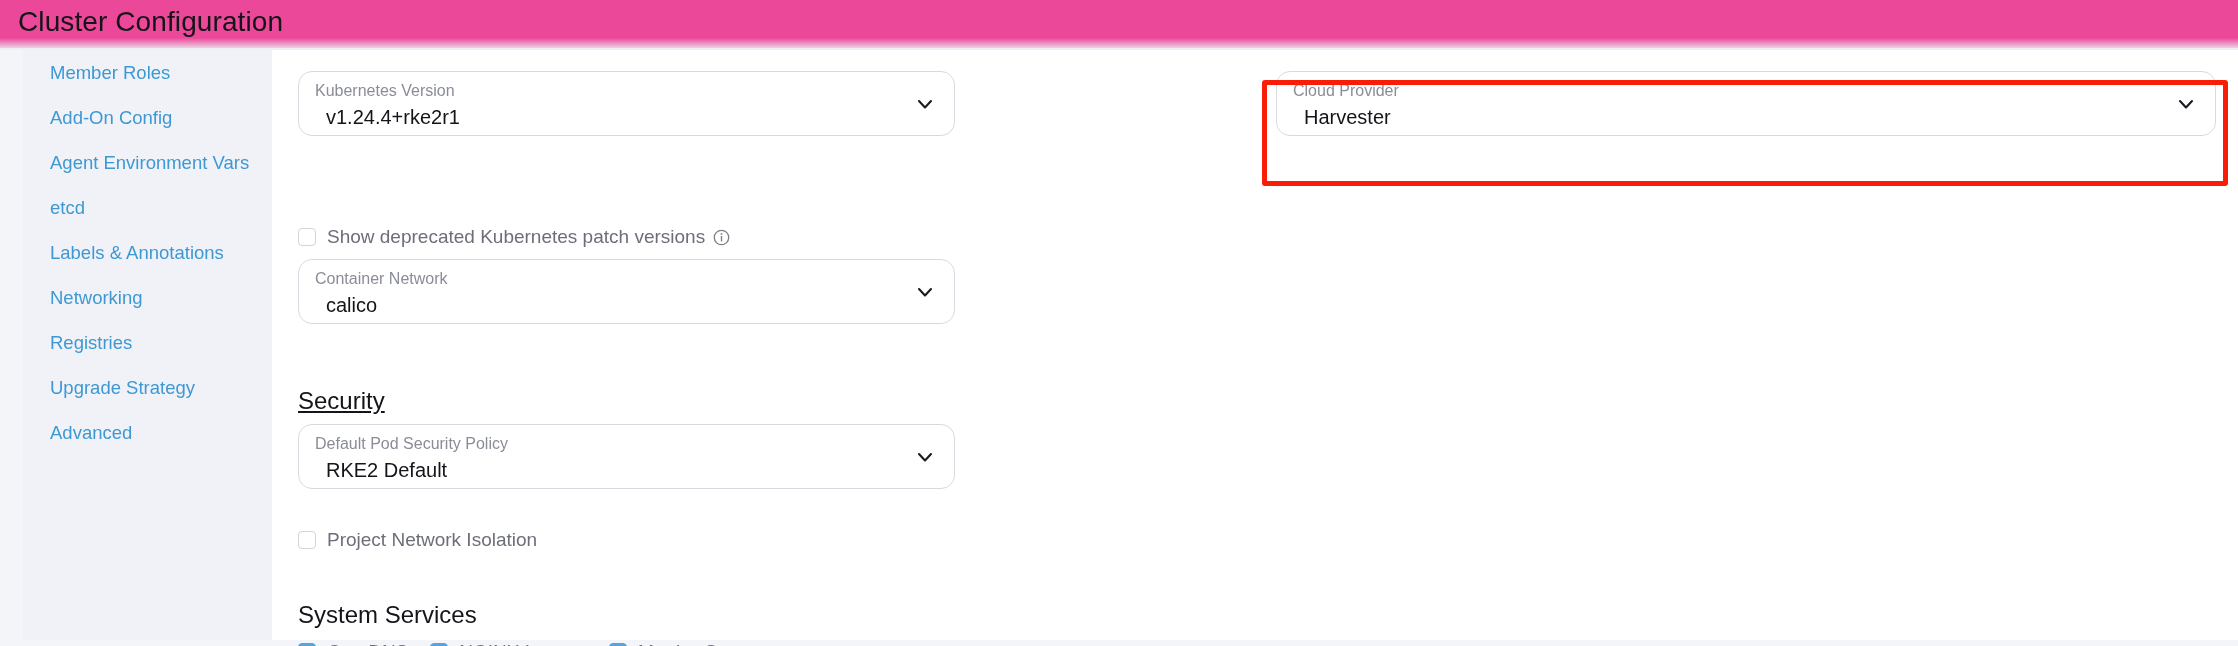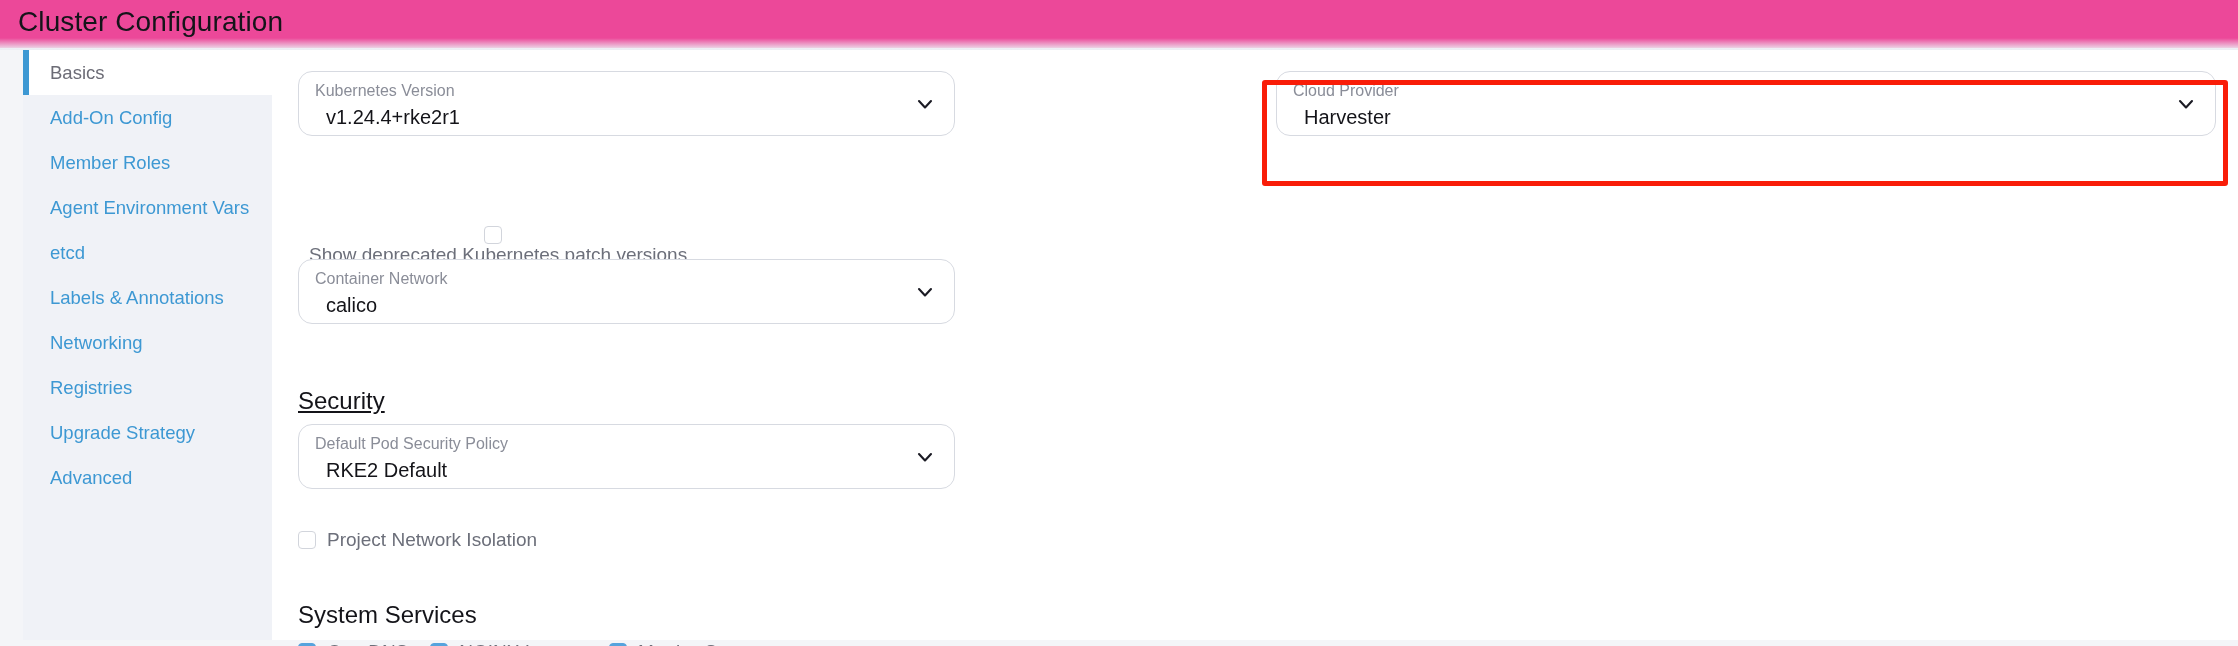--- a/index.html
+++ b/index.html
@@ -196,28 +196,25 @@
 <div class="app">
 
   <div class="header">
     <div class="page-title">Cluster Configuration</div>
   </div>
   <div class="header-fade"></div>
 
   <div class="shell">
 
     <nav class="sidebar" id="sidebar">
-        <div class="nav-item active">
-          <span>Basics</span>
+        <div class="nav-item">
+          <span>Member Roles</span>
         </div>
         <div class="nav-item">
           <span>Add-On Config</span>
-        </div>
-        <div class="nav-item">
-          <span>Member Roles</span>
         </div>
         <div class="nav-item">
           <span>Agent Environment Vars</span>
         </div>
         <div class="nav-item">
           <span>etcd</span>
         </div>
         <div class="nav-item">
           <span>Labels &amp; Annotations</span>
         </div>
@@ -240,21 +237,21 @@
       <div class="field" style="left:26px; top:21px; width:657px; height:65px;">
         <span class="field-label">Kubernetes Version</span>
         <span class="field-value">v1.24.4+rke2r1</span>
         <span class="chevron">
           <svg width="22" height="22" viewBox="0 0 22 22">
             <path d="M5 8 L11 14.5 L17 8" fill="none" stroke="#1b1b24" stroke-width="2.1" stroke-linecap="round" stroke-linejoin="round"></path>
           </svg>
         </span>
       </div>
 
-      <div class="cb-row" style="left:26px; top:176px;flex-direction:column;">
+      <div class="cb-row" style="left:26px; top:176px;">
         <span class="cb-box"></span>
         <span class="cb-label">Show deprecated Kubernetes patch versions</span>
         <span class="info-icon">
           <svg width="17" height="17" viewBox="0 0 17 17">
             <circle cx="8.5" cy="8.5" r="7.2" fill="none" stroke="#7c7f8a" stroke-width="1.3"></circle>
             <circle cx="8.5" cy="4.9" r="0.95" fill="#7c7f8a"></circle>
             <rect x="7.8" y="6.9" width="1.4" height="5.6" rx="0.6" fill="#7c7f8a"></rect>
           </svg>
         </span>
       </div>

